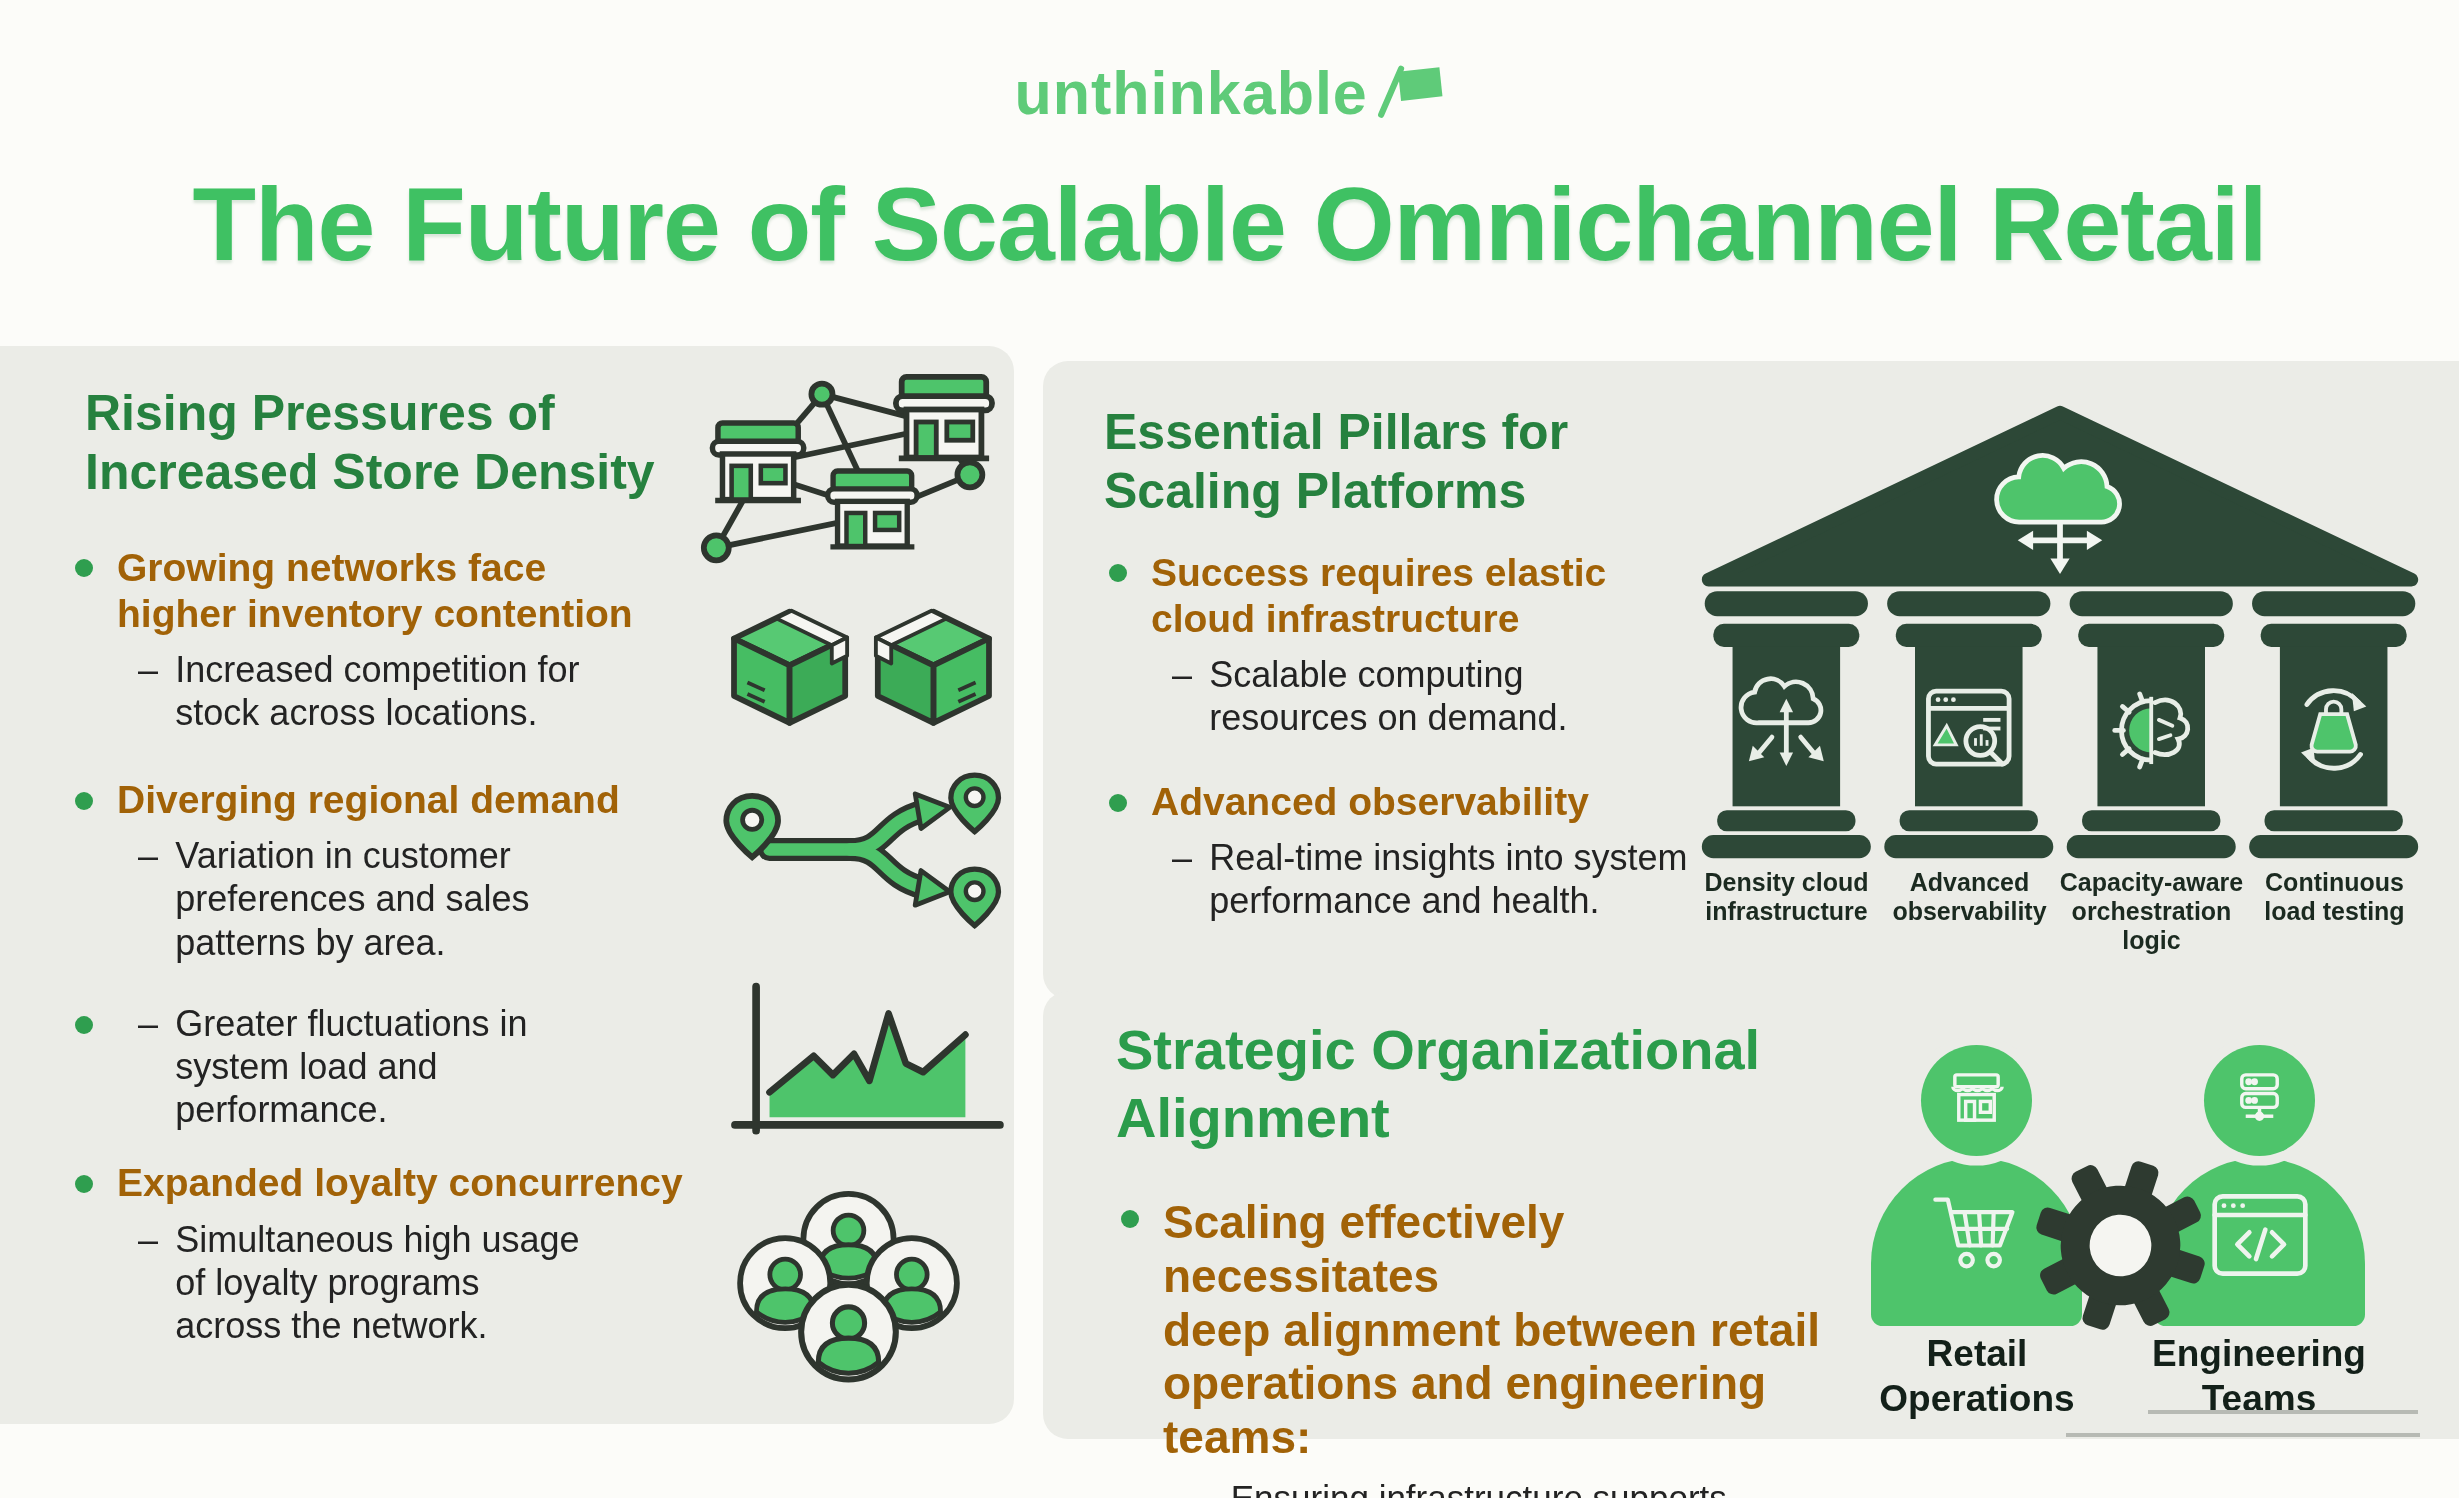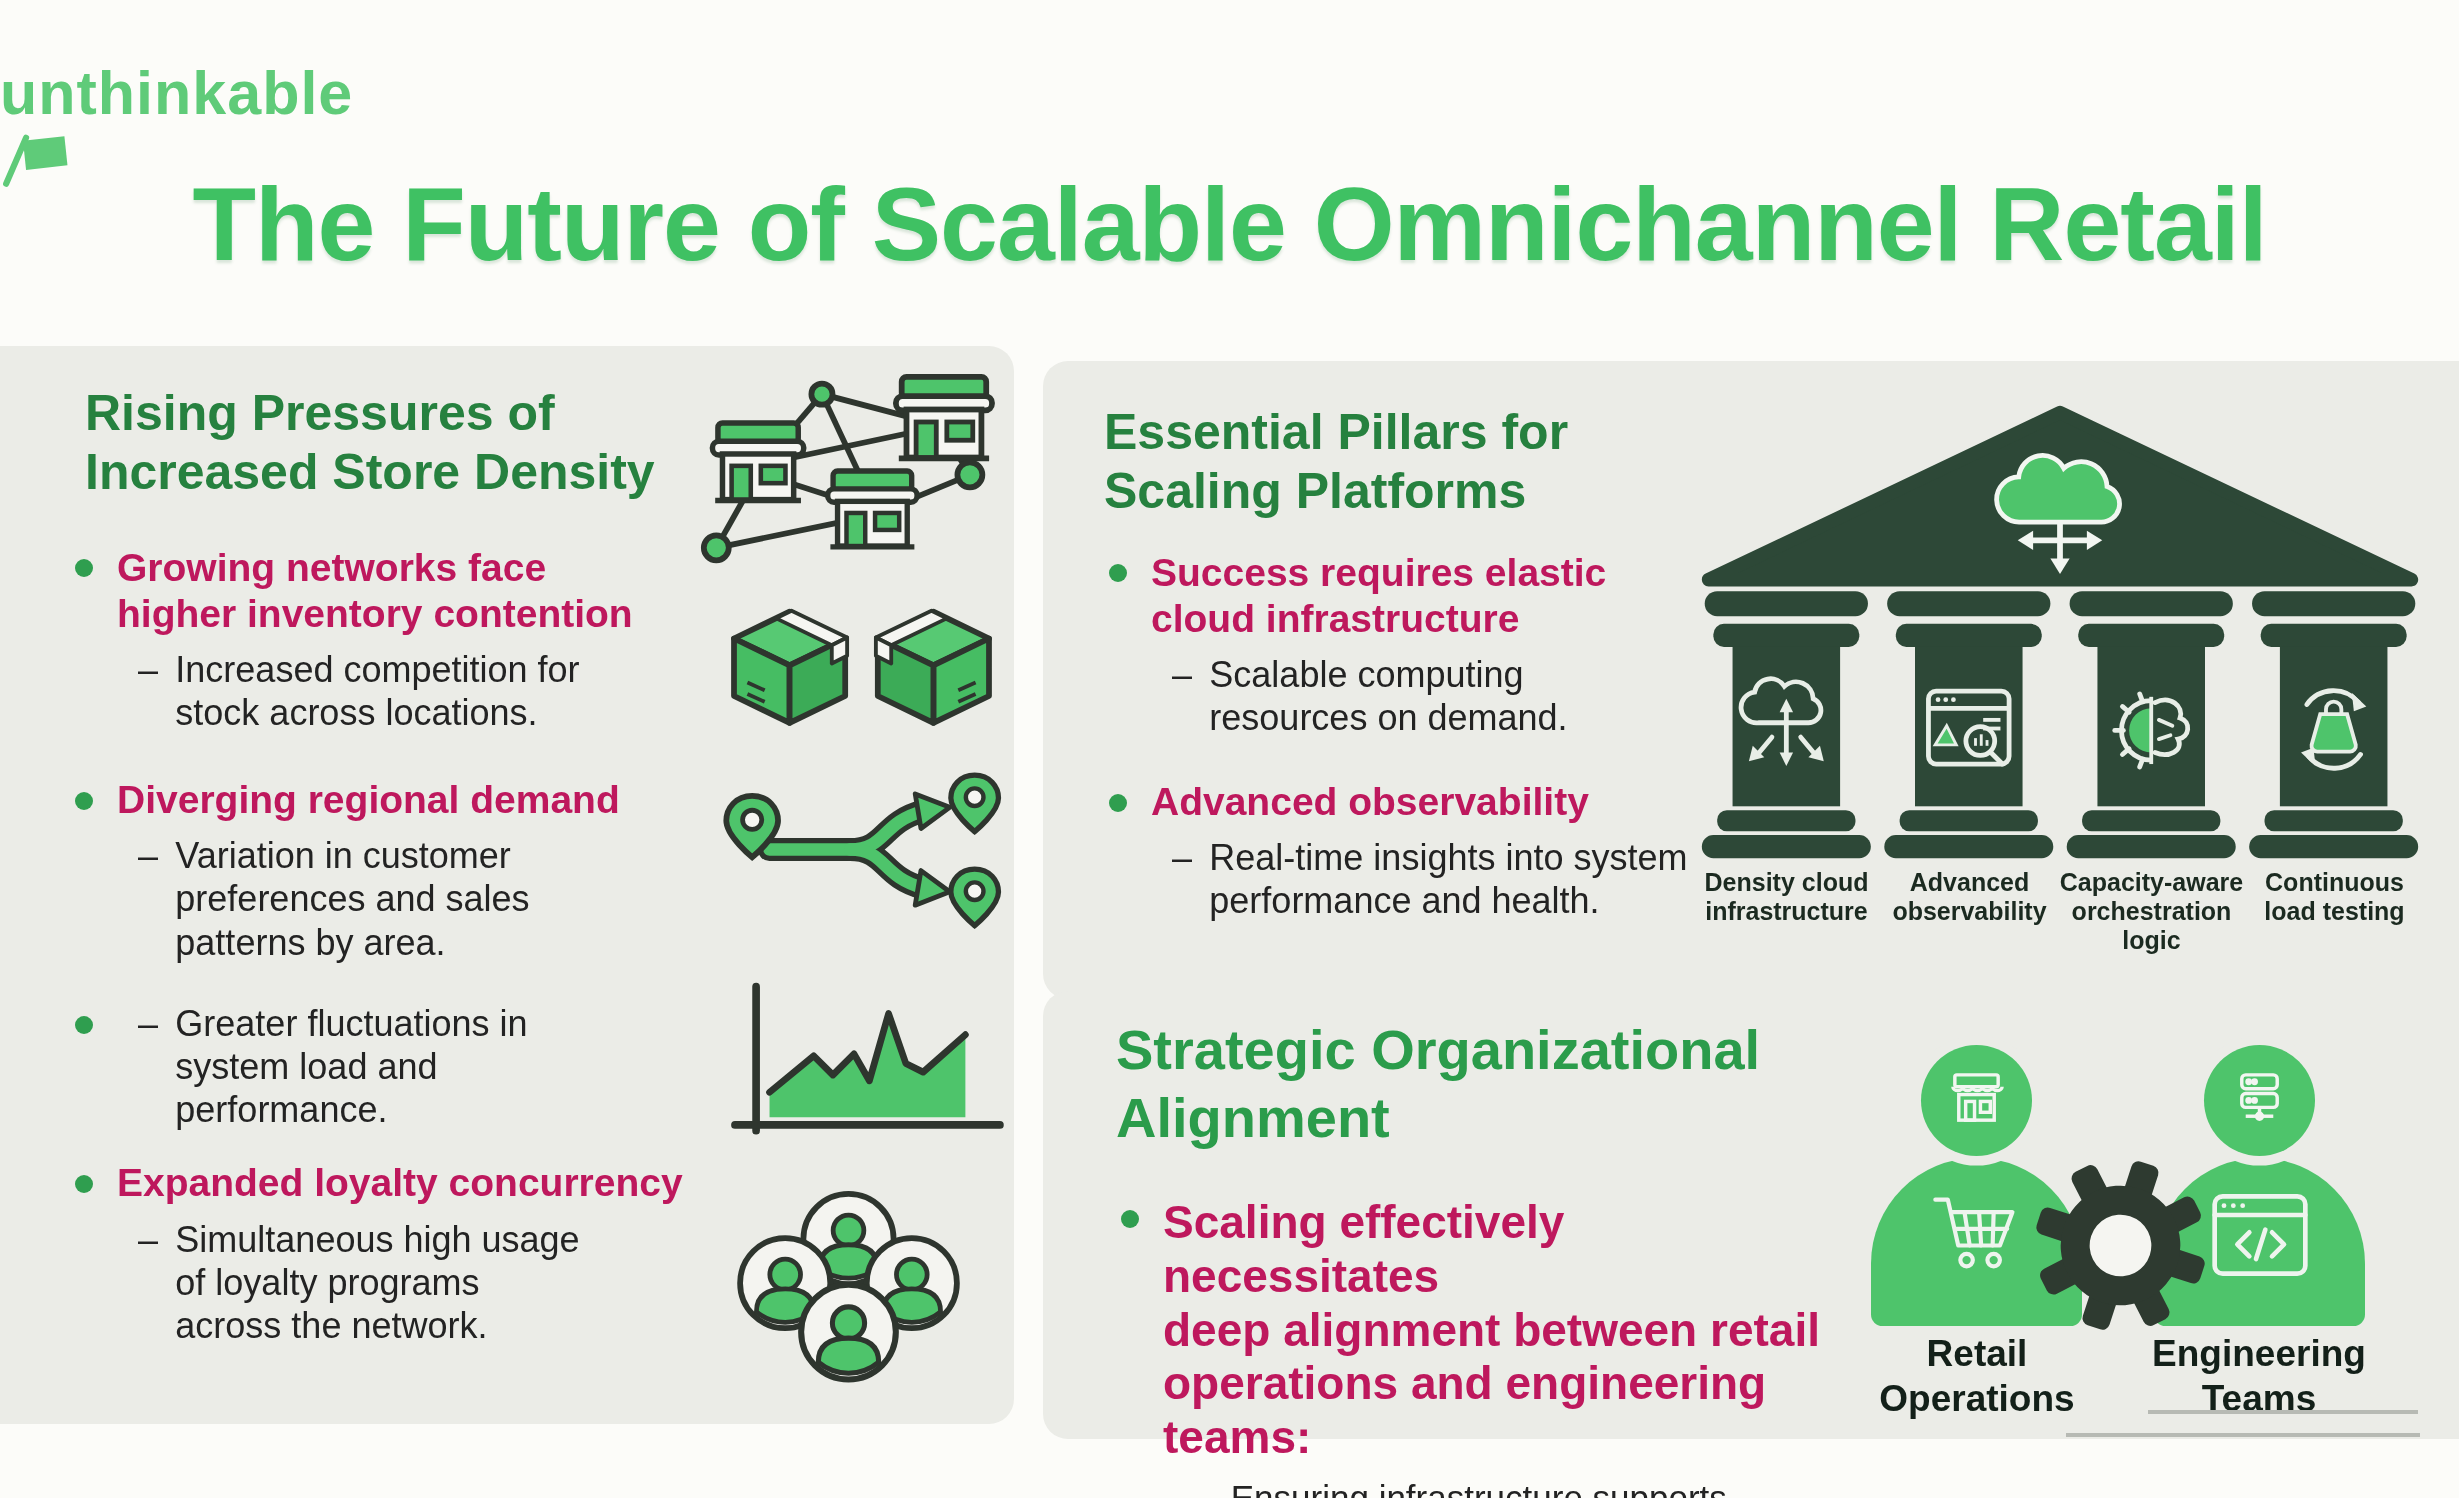--- a/index.html
+++ b/index.html
@@ -1,20 +1,20 @@
 <!DOCTYPE html>
 <html><head>
 <meta charset="utf-8">
 <style>
   html,body{margin:0;padding:0;background:#fcfcf9;}
   .stage{position:relative;width:2459px;height:1499px;background:#fcfcf9;overflow:hidden;
          font-family:"Liberation Sans","DejaVu Sans",sans-serif;color:#191919;}
   .abs{position:absolute;}
   
-  .logo-row{position:absolute;top:63px;left:0;width:2459px;display:flex;justify-content:center;align-items:flex-start;gap:7.7px;flex-direction:column;}
+  .logo-row{position:absolute;top:63px;left:0;width:2459px;display:flex;justify-content:center;align-items:flex-start;gap:7.7px;}
   .logo-text{font-size:61px;font-weight:600;color:#5fcb79;letter-spacing:1px;line-height:1;}
   .page-title{position:absolute;top:165px;left:0;width:2459px;text-align:center;font-size:104px;font-weight:800;
               color:#3fc163;letter-spacing:-1px;white-space:nowrap;text-shadow:0 2.9px 2.9px rgba(60,130,80,0.18);}
   
   .card{position:absolute;background:#ebece7;}
   .card-left{left:0;top:346px;width:1014px;height:1078px;border-radius:0 25px 25px 0;}
   .card-tr{left:1043px;top:361px;width:1416px;height:638px;border-radius:25px 0 0 25px;}
   .card-br{left:1043px;top:991px;width:1416px;height:448px;border-radius:25px 0 0 25px;}
   .h-green{position:absolute;font-weight:800;white-space:pre-line;line-height:1.18;}
   .h-left{left:85px;top:38px;font-size:50px;color:#26813f;}
@@ -23,21 +23,21 @@
   
   .bullets{position:absolute;}
   .bul-left{left:73px;top:199px;width:634px;}
   .bul-tr{left:64px;top:189px;width:672px;}
   .bul-br{left:76px;top:205px;width:730px;}
   .bgroup{position:relative;padding-left:44px;}
   .bgroup + .bgroup{margin-top:43px;}
   .bgroup.g3{margin-top:38px;}
   .bgroup.g4{margin-top:29px;}
   .dot{position:absolute;left:1.9px;top:14.4px;width:18px;height:18px;border-radius:50%;background:#2f9e4f;}
-  .bmain{font-size:39px;font-weight:700;line-height:1.17;color:#be185d;white-space:pre-line;}
+  .bmain{font-size:39px;font-weight:700;line-height:1.17;color:#a16207;white-space:pre-line;}
   .bsub{display:flex;margin-top:11.5px;padding-left:21px;font-size:36px;line-height:1.2;color:#232323;}
   .bsub .dash{margin-right:17.3px;}
   .stext{white-space:pre-line;}
   .bul-br .bmain{font-size:46px;}
   .bul-br .bsub{font-size:35px;padding-left:31px;}
   
   .plabel{position:absolute;width:221px;text-align:center;font-size:25px;font-weight:700;line-height:1.15;
           color:#1b2a20;white-space:pre-line;top:507px;}
   
   .figure-head{position:absolute;width:111px;height:111px;border-radius:50%;background:#4ec46b;

